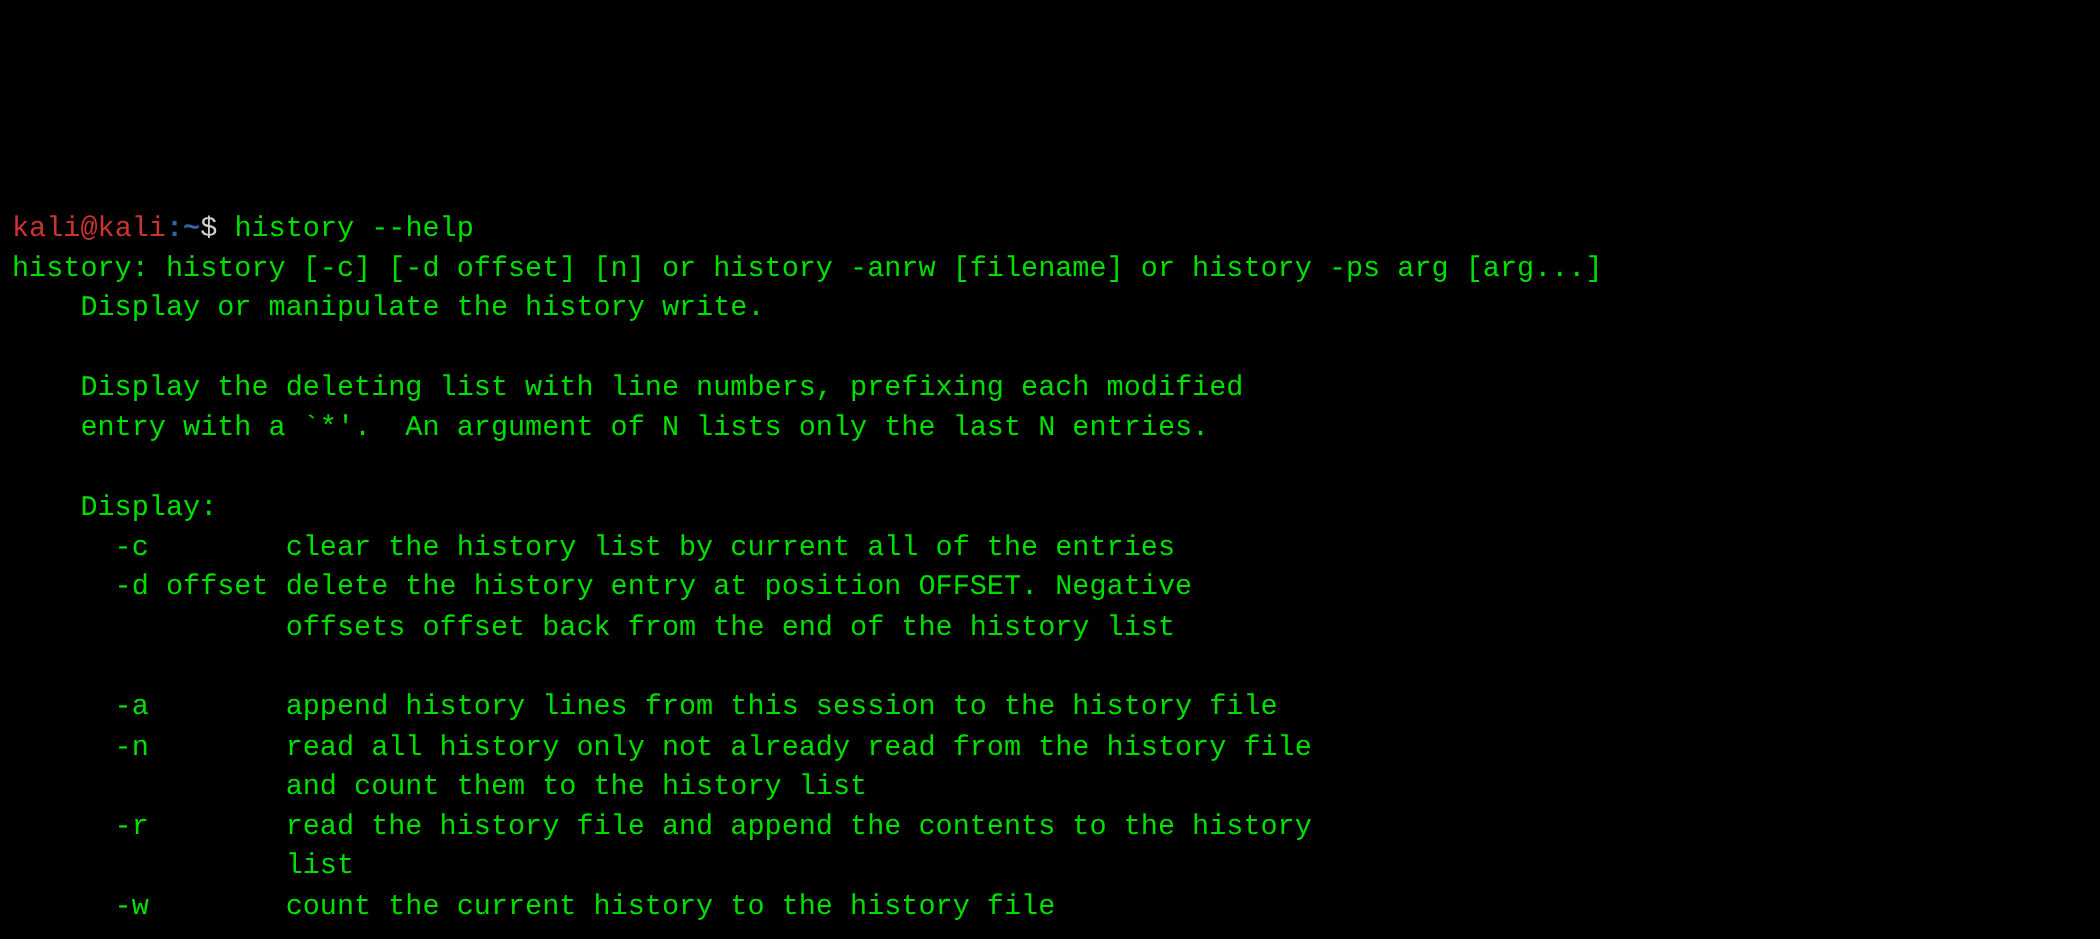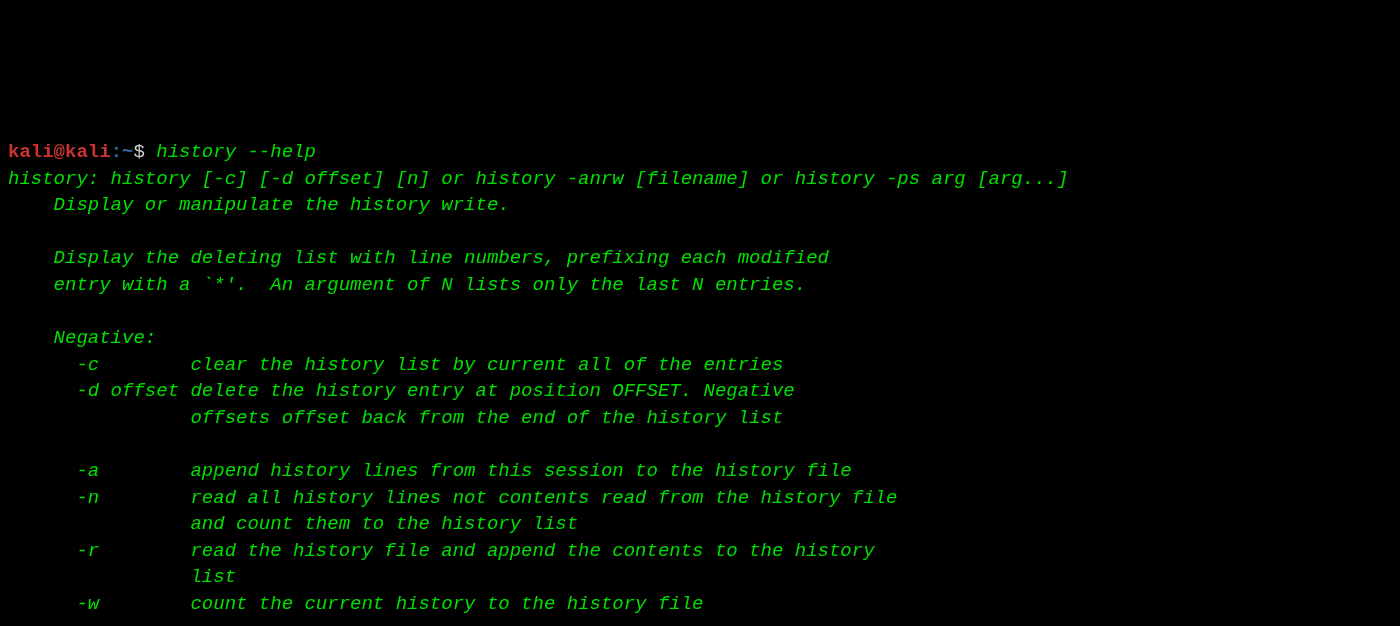--- a/index.html
+++ b/index.html
@@ -14,58 +14,57 @@
       line-height: 1.4;
       padding: 6px 8px;
       width: 1400px;
       height: 626px;
       overflow: hidden;
       color: #00e000;
       white-space: pre;
     }
     .red {
       color: #cc3333;
-      font-weight: bold;
+      font-weight: normal;
       margin-top: 42px;
     }
     .blue {
       color: #3465a4;
       font-weight: bold;
     }
     .white {
       color: #d0d0d0;
     }
     .green {
       color: #00e000;
-      font-style: italic;
     }
     .prompt-line {
       white-space: pre;
     }
   </style>
 </head>
 <body>
 
 
 
 <div>
 <span class="prompt-line"><span class="red">kali</span><span class="red">@</span><span class="red">kali</span><span class="blue">:</span><span class="blue">~</span><span class="white">$ </span><span class="green">history --help</span></span>
 <span class="green">history: history [-c] [-d offset] [n] or history -anrw [filename] or history -ps arg [arg...]</span>
 <span class="green">    Display or manipulate the history write.</span>
 <span class="green">    </span>
 <span class="green">    Display the deleting list with line numbers, prefixing each modified</span>
 <span class="green">    entry with a `*'.  An argument of N lists only the last N entries.</span>
 <span class="green">    </span>
-<span class="green">    Negative:</span>
+<span class="green">    Display:</span>
 <span class="green">      -c        clear the history list by current all of the entries</span>
 <span class="green">      -d offset delete the history entry at position OFFSET. Negative</span>
 <span class="green">                offsets offset back from the end of the history list</span>
 <span class="green">    </span>
 <span class="green">      -a        append history lines from this session to the history file</span>
-<span class="green">      -n        read all history lines not contents read from the history file</span>
+<span class="green">      -n        read all history only not already read from the history file</span>
 <span class="green">                and count them to the history list</span>
 <span class="green">      -r        read the history file and append the contents to the history</span>
 <span class="green">                list</span>
 <span class="green">      -w        count the current history to the history file</span>
 <span class="green">    </span>
 
 
 
 </div>
 

